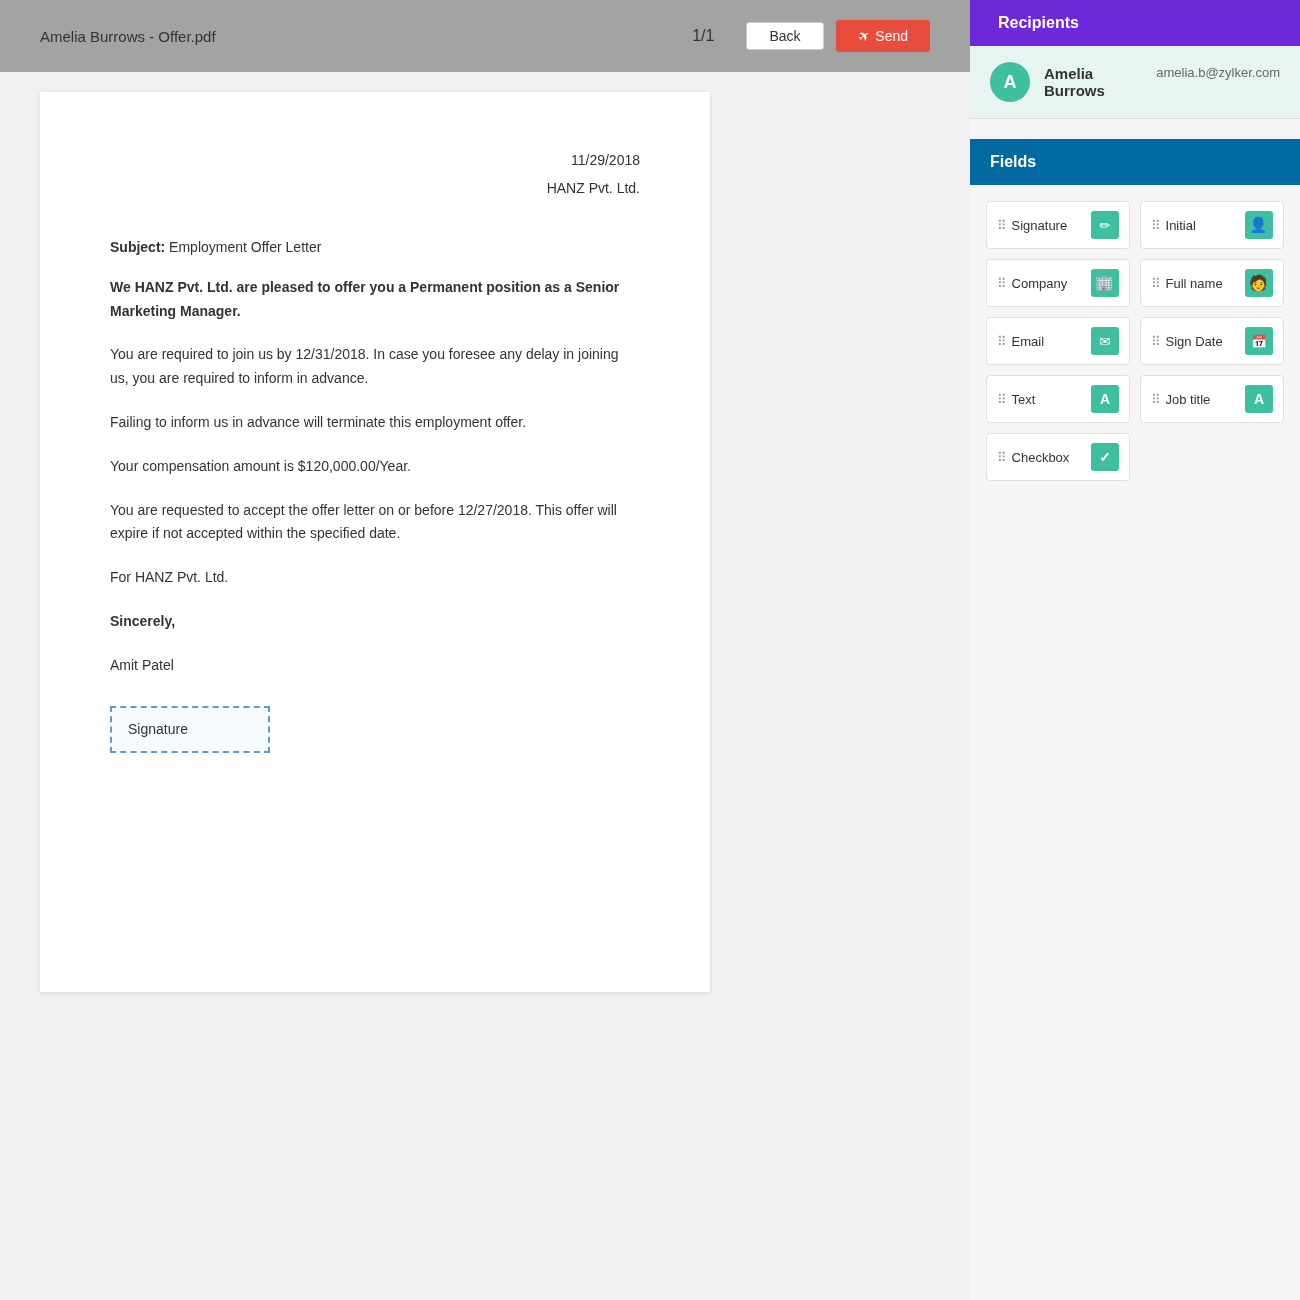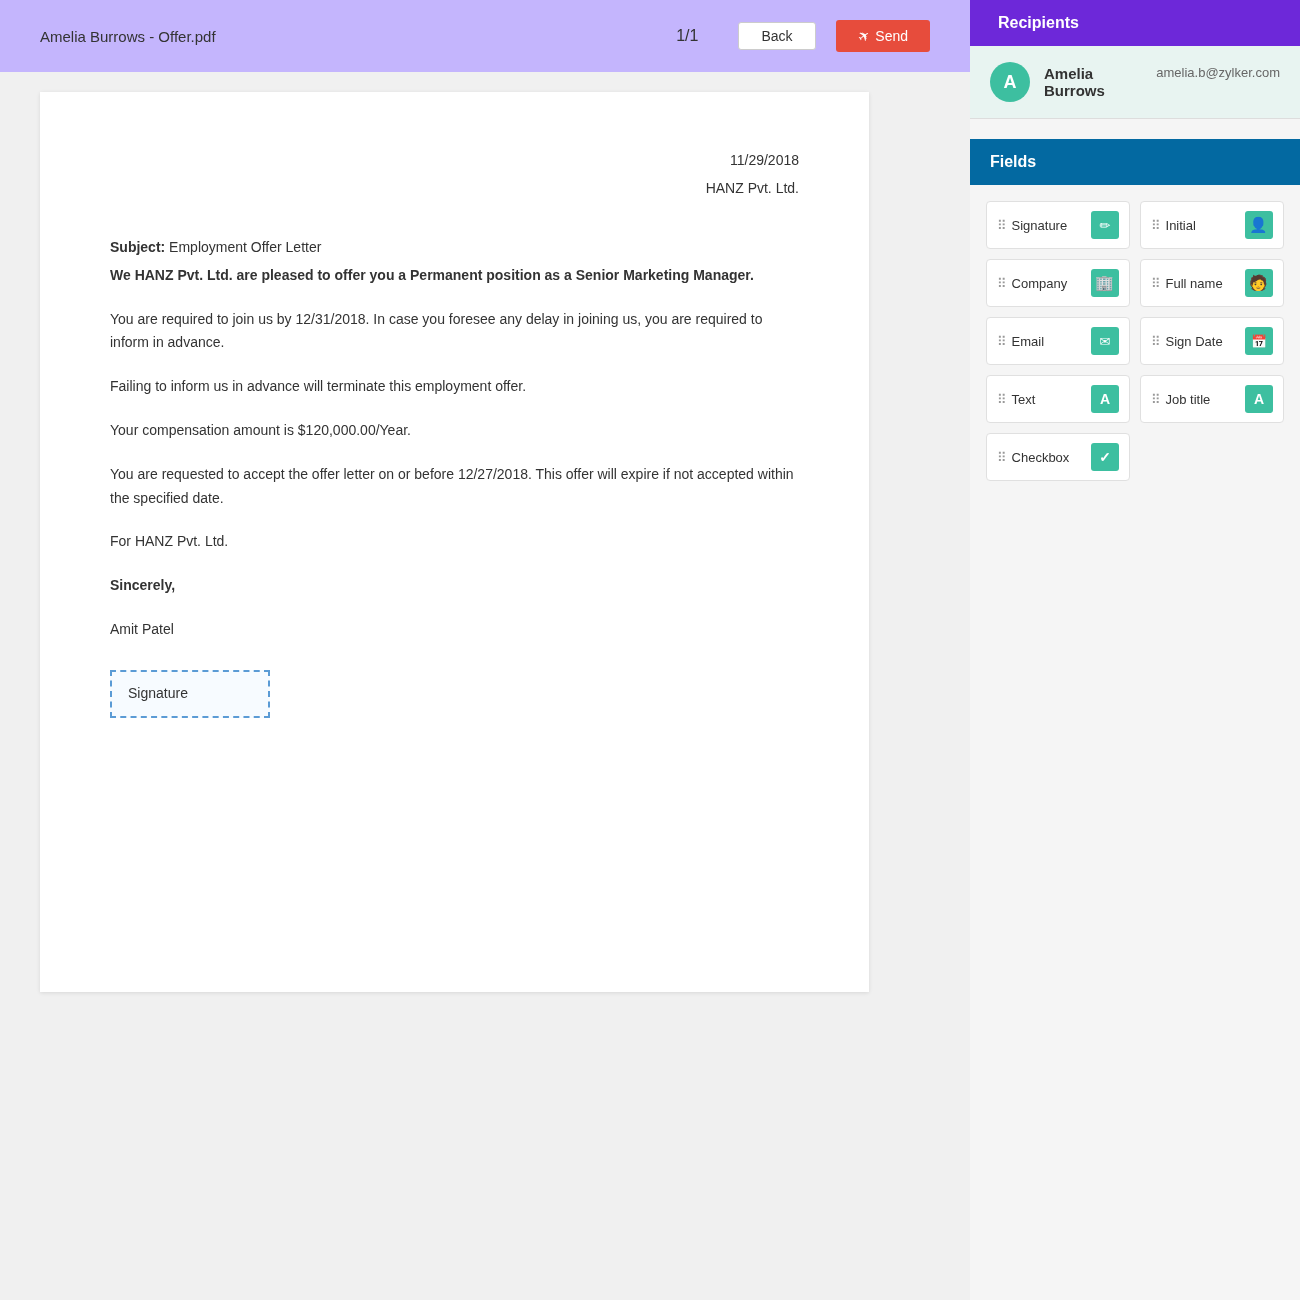--- a/index.html
+++ b/index.html
@@ -18,22 +18,22 @@
       display: flex;
       flex-direction: column;
       padding: 0;
     }
 
     
     .toolbar {
       display: flex;
       align-items: center;
       padding: 20px 40px;
-      background: #c4b5fd;
-      gap: 20px;
+      background: #a3a3a3;
+      gap: 12px;
     }
     .toolbar-filename {
       font-size: 15px;
       color: #333;
       flex: 1;
     }
     .toolbar-page {
       font-size: 16px;
       color: #333;
       margin-right: 20px;
@@ -62,21 +62,21 @@
     }
 
     
     .doc-container {
       flex: 1;
       padding: 20px 40px;
       overflow-y: auto;
     }
     .document {
       background: #fff;
-      width: 829px;
+      width: 670px;
       min-height: 900px;
       padding: 60px 70px;
       box-shadow: 0 1px 4px rgba(0,0,0,0.1);
     }
     .doc-date {
       text-align: right;
       font-size: 14px;
       color: #333;
       margin-bottom: 12px;
     }
@@ -88,21 +88,21 @@
     }
     .doc-body {
       font-size: 14px;
       color: #333;
       line-height: 1.7;
     }
     .doc-body p {
       margin-bottom: 20px;
     }
     .doc-body .subject-line {
-      margin-bottom: 4px;
+      margin-bottom: 16px;
     }
     .doc-body .dear-line {
       margin-bottom: 4px;
     }
     .doc-body .bold {
       font-weight: bold;
     }
     .signature-box {
       border: 2px dashed #5b9bd5;
       background: #f7fbff;

